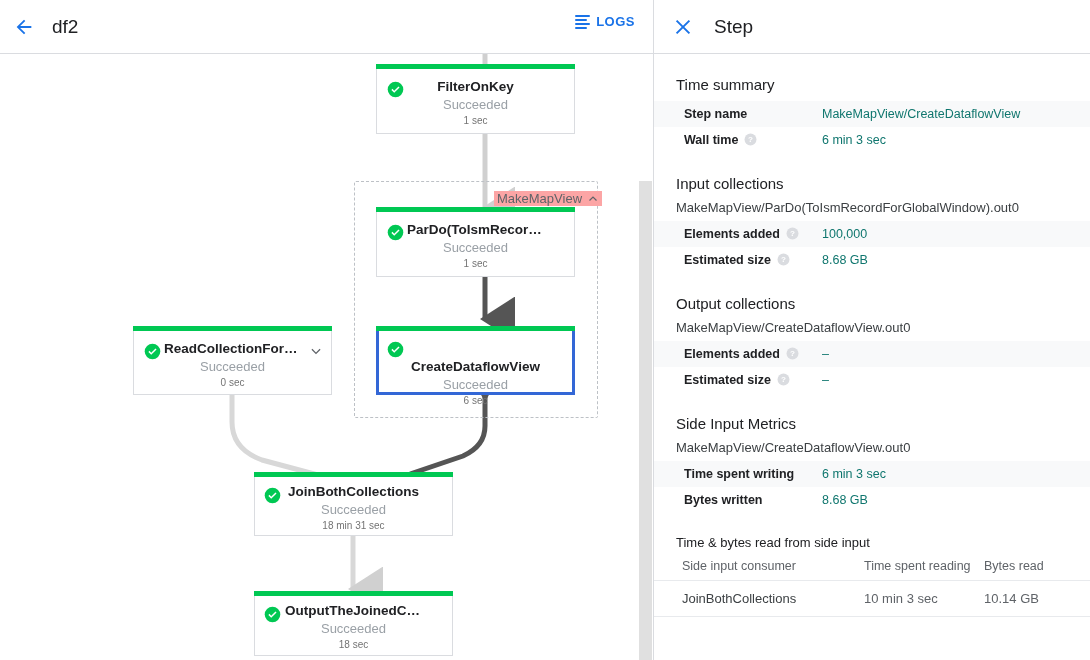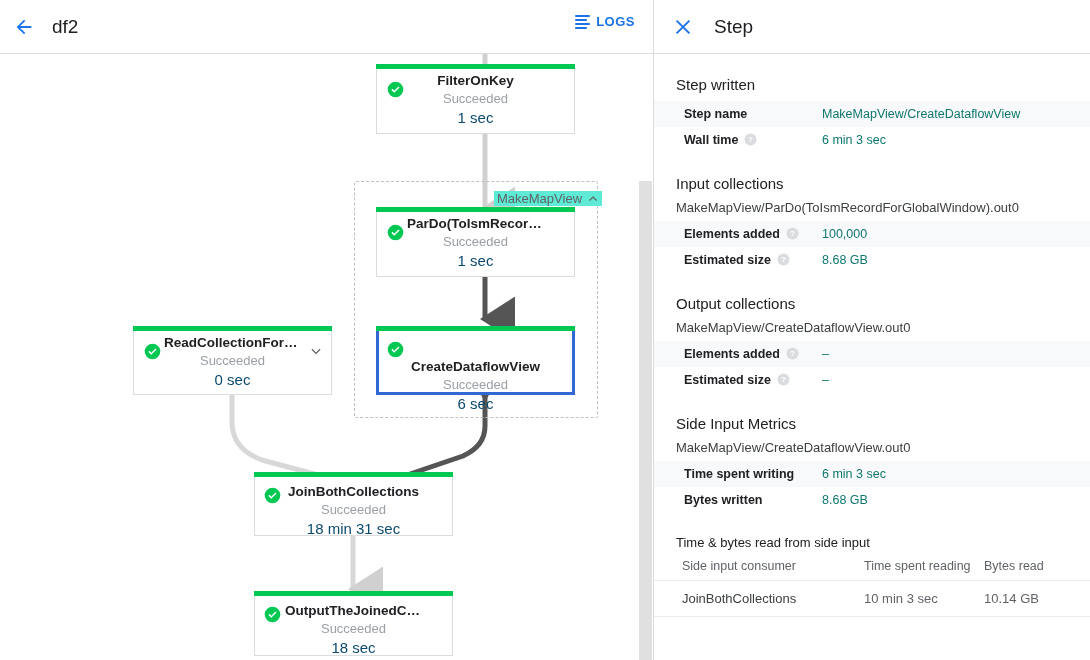--- a/index.html
+++ b/index.html
@@ -63,21 +63,21 @@
   .group-box {
     position: absolute;
     border: 1px dashed #bdc1c6;
     background: transparent;
     border-radius: 2px;
   }
   .group-label {
     position: absolute;
     font-size: 13px; color: #5f6368;
     display: flex; align-items: center; gap: 5px;
-    background: #5eead4;
+    background: #fca5a5;
     padding: 0 3px;
   }
 
   
   .node {
     position: absolute;
     background: #ffffff;
     border: 1px solid #dadce0;
     border-top: none;
     cursor: pointer;
@@ -90,28 +90,28 @@
     border: 3px solid #3367d6;
     border-top: none;
   }
   .node.selected .statusbar {
     top: -5px; left: -3px; right: -3px;
   }
   .node .check {
     position: absolute; left: 10px; top: 12px;
     width: 17px; height: 17px;
   }
-  .node .ntext { text-align: center; padding-top: 4px; }
+  .node .ntext { text-align: center; padding-top: 10px; }
   .node .nname {
     font-size: 13.5px; font-weight: bold; color: #202124;
     white-space: nowrap; overflow: hidden; text-overflow: ellipsis;
     padding: 0 30px;
   }
   .node .nstatus { font-size: 13px; color: #9aa0a6; margin-top: 3px; }
-  .node .ntime { font-size: 15px; color: #0c4a6e; margin-top: 3px; }
+  .node .ntime { font-size: 10px; color: #737373; margin-top: 3px; }
   .node .chev {
     position: absolute; right: 8px; top: 13px;
     width: 14px; height: 14px;
   }
 
   
   #right-pane {
     position: relative;
     width: 436px; height: 660px;
     background: #ffffff;
@@ -353,21 +353,21 @@
       <div id="close-button">
         <svg width="22" height="22" viewBox="0 0 24 24">
           <path fill="none" stroke="#1a73e8" stroke-width="2.1" d="M5 5l14 14M19 5L5 19"></path>
         </svg>
       </div>
       <div id="panel-title">Step</div>
     </div>
 
     <div id="right-body">
 
-      <div class="sec-title">Step written</div>
+      <div class="sec-title">Time summary</div>
       <table class="kv-table">
         <tbody>
             <tr class="alt">
           <td class="k"><span>Step name</span></td>
           <td class="v">MakeMapView/CreateDataflowView</td>
         </tr>
         <tr>
           <td class="k"><span>Wall time</span><svg class="help-icon" viewBox="0 0 24 24">
                   <circle cx="12" cy="12" r="11" fill="#dadce0"></circle>
                   <text x="12" y="17" text-anchor="middle" font-size="15" fill="#ffffff" font-family="Liberation Sans, sans-serif">?</text>

